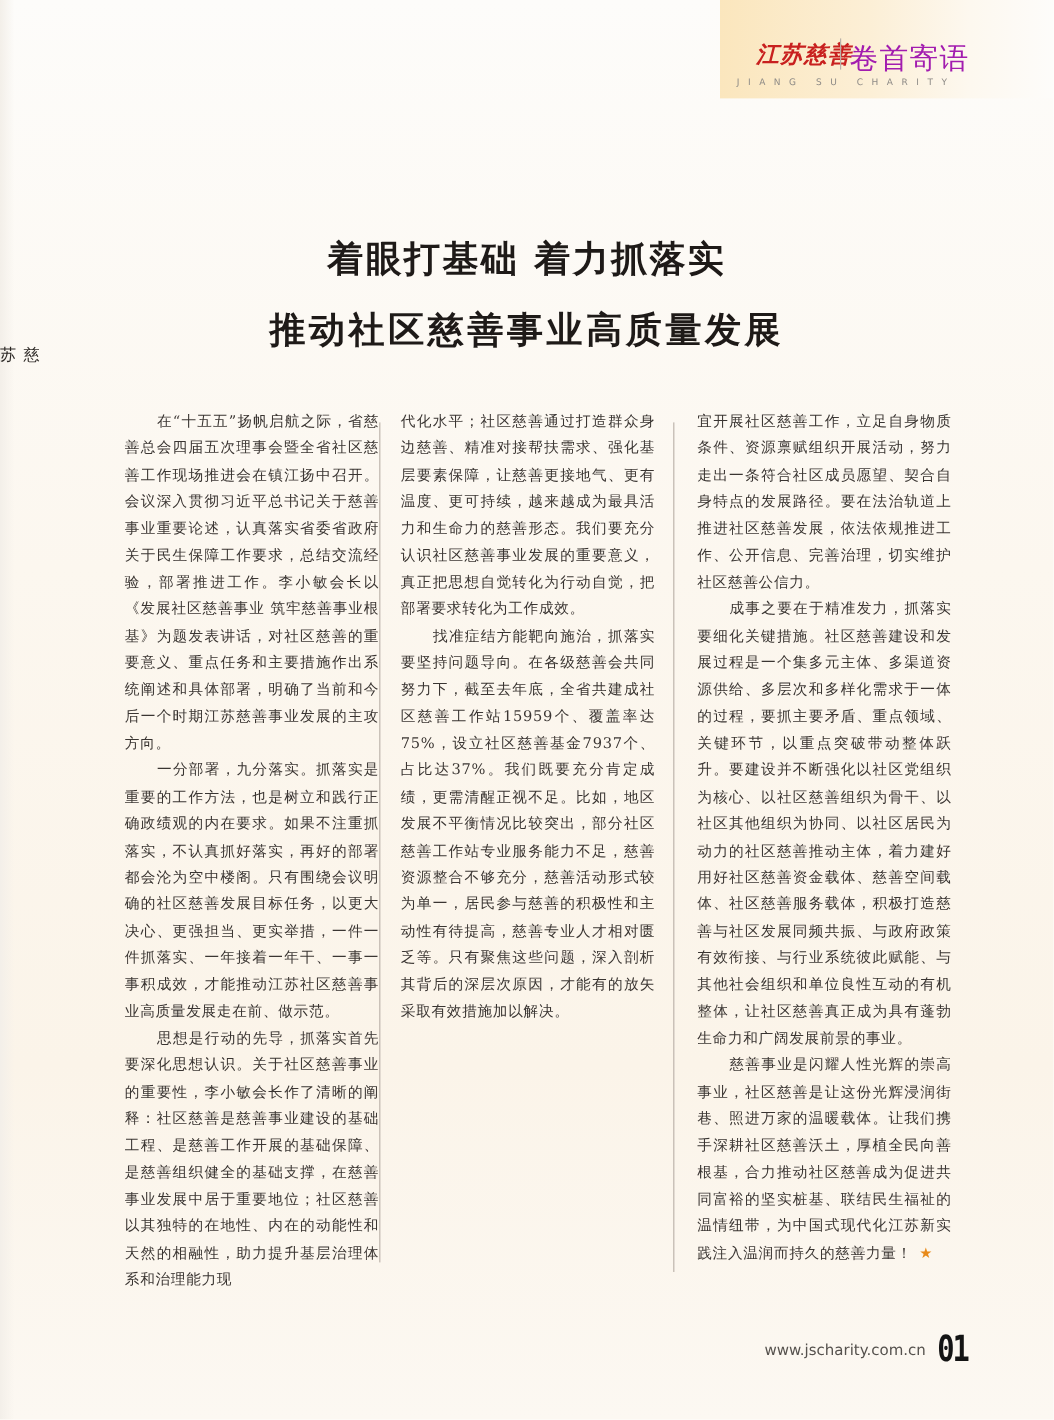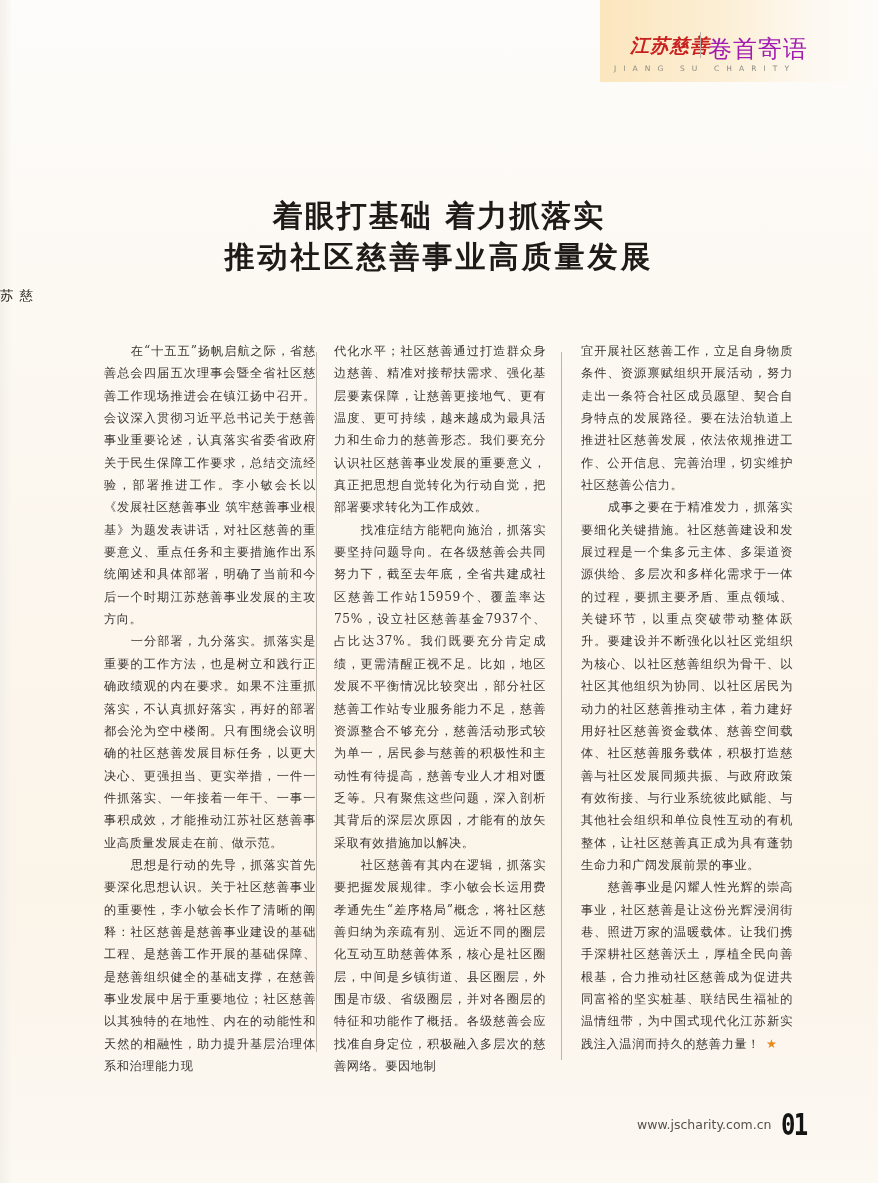--- a/index.html
+++ b/index.html
@@ -35,21 +35,21 @@
     position: absolute; left: 614px; top: 64px;
     font-family: "DejaVu Sans", sans-serif; font-size: 7.5px; color: #8d8a86;
     letter-spacing: 7.1px;
   }
   
   .title-line {
     position: absolute; left: 0; width: 878px; text-align: center;
     font-family: "DejaVu Serif", serif; font-weight: bold; color: #1e1a18;
   }
   .title-1 { top: 196px; font-size: 30px; letter-spacing: 2px; padding-left: 0; }
-  .title-2 { top: 237px; font-size: 30px; letter-spacing: 3px; }
+  .title-2 { top: 255px; font-size: 30px; letter-spacing: 3px; }
   .author {
     position: absolute; left: 0; top: 287px; width: 878px; 
     font-family: "DejaVu Sans", sans-serif; font-size: 13.5px; color: #2b2724; letter-spacing: 6px;
   }
   
   .col {
     position: absolute; top: 340px; width: 212px;
     font-size: 12.2px; line-height: 22.35px; color: #3a3532;
     text-align: justify; letter-spacing: 0.6px;
   }
@@ -95,21 +95,20 @@
   <p>在“十五五”扬帆启航之际，省慈善总会四届五次理事会暨全省社区慈善工作现场推进会在镇江扬中召开。会议深入贯彻习近平总书记关于慈善事业重要论述，认真落实省委省政府关于民生保障工作要求，总结交流经验，部署推进工作。李小敏会长以《发展社区慈善事业 筑牢慈善事业根基》为题发表讲话，对社区慈善的重要意义、重点任务和主要措施作出系统阐述和具体部署，明确了当前和今后一个时期江苏慈善事业发展的主攻方向。</p>
   <p>一分部署，九分落实。抓落实是重要的工作方法，也是树立和践行正确政绩观的内在要求。如果不注重抓落实，不认真抓好落实，再好的部署都会沦为空中楼阁。只有围绕会议明确的社区慈善发展目标任务，以更大决心、更强担当、更实举措，一件一件抓落实、一年接着一年干、一事一事积成效，才能推动江苏社区慈善事业高质量发展走在前、做示范。</p>
   <p>思想是行动的先导，抓落实首先要深化思想认识。关于社区慈善事业的重要性，李小敏会长作了清晰的阐释：社区慈善是慈善事业建设的基础工程、是慈善工作开展的基础保障、是慈善组织健全的基础支撑，在慈善事业发展中居于重要地位；社区慈善以其独特的在地性、内在的动能性和天然的相融性，助力提升基层治理体系和治理能力现</p>
 </div>
 
 <div class="divider div-1"></div>
 
 <div class="col col-2">
   <p class="cont">代化水平；社区慈善通过打造群众身边慈善、精准对接帮扶需求、强化基层要素保障，让慈善更接地气、更有温度、更可持续，越来越成为最具活力和生命力的慈善形态。我们要充分认识社区慈善事业发展的重要意义，真正把思想自觉转化为行动自觉，把部署要求转化为工作成效。</p>
   <p>找准症结方能靶向施治，抓落实要坚持问题导向。在各级慈善会共同努力下，截至去年底，全省共建成社区慈善工作站15959个、覆盖率达75%，设立社区慈善基金7937个、占比达37%。我们既要充分肯定成绩，更需清醒正视不足。比如，地区发展不平衡情况比较突出，部分社区慈善工作站专业服务能力不足，慈善资源整合不够充分，慈善活动形式较为单一，居民参与慈善的积极性和主动性有待提高，慈善专业人才相对匮乏等。只有聚焦这些问题，深入剖析其背后的深层次原因，才能有的放矢采取有效措施加以解决。</p>
-  <p>社区慈善有其内在逻辑，抓落实要把握发展规律。李小敏会长运用费孝通先生“差序格局”概念，将社区慈善归纳为亲疏有别、远近不同的圈层化互动互助慈善体系，核心是社区圈层，中间是乡镇街道、县区圈层，外围是市级、省级圈层，并对各圈层的特征和功能作了概括。各级慈善会应找准自身定位，积极融入多层次的慈善网络。要因地制</p>
 </div>
 
 <div class="divider div-2"></div>
 
 <div class="col col-3">
   <p class="cont">宜开展社区慈善工作，立足自身物质条件、资源禀赋组织开展活动，努力走出一条符合社区成员愿望、契合自身特点的发展路径。要在法治轨道上推进社区慈善发展，依法依规推进工作、公开信息、完善治理，切实维护社区慈善公信力。</p>
   <p>成事之要在于精准发力，抓落实要细化关键措施。社区慈善建设和发展过程是一个集多元主体、多渠道资源供给、多层次和多样化需求于一体的过程，要抓主要矛盾、重点领域、关键环节，以重点突破带动整体跃升。要建设并不断强化以社区党组织为核心、以社区慈善组织为骨干、以社区其他组织为协同、以社区居民为动力的社区慈善推动主体，着力建好用好社区慈善资金载体、慈善空间载体、社区慈善服务载体，积极打造慈善与社区发展同频共振、与政府政策有效衔接、与行业系统彼此赋能、与其他社会组织和单位良性互动的有机整体，让社区慈善真正成为具有蓬勃生命力和广阔发展前景的事业。</p>
   <p><span>慈善事业是闪耀人性光辉的崇高事业，社区慈善是让这份光辉浸润街巷、照进万家的温暖载体。让我们携手深耕社区慈善沃土，厚植全民向善根基，合力推动社区慈善成为促进共同富裕的坚实桩基、联结民生福祉的温情纽带，为中国式现代化江苏新实践注入温润而持久的慈善力量！</span><span class="star">★</span></p>
 </div>
 

